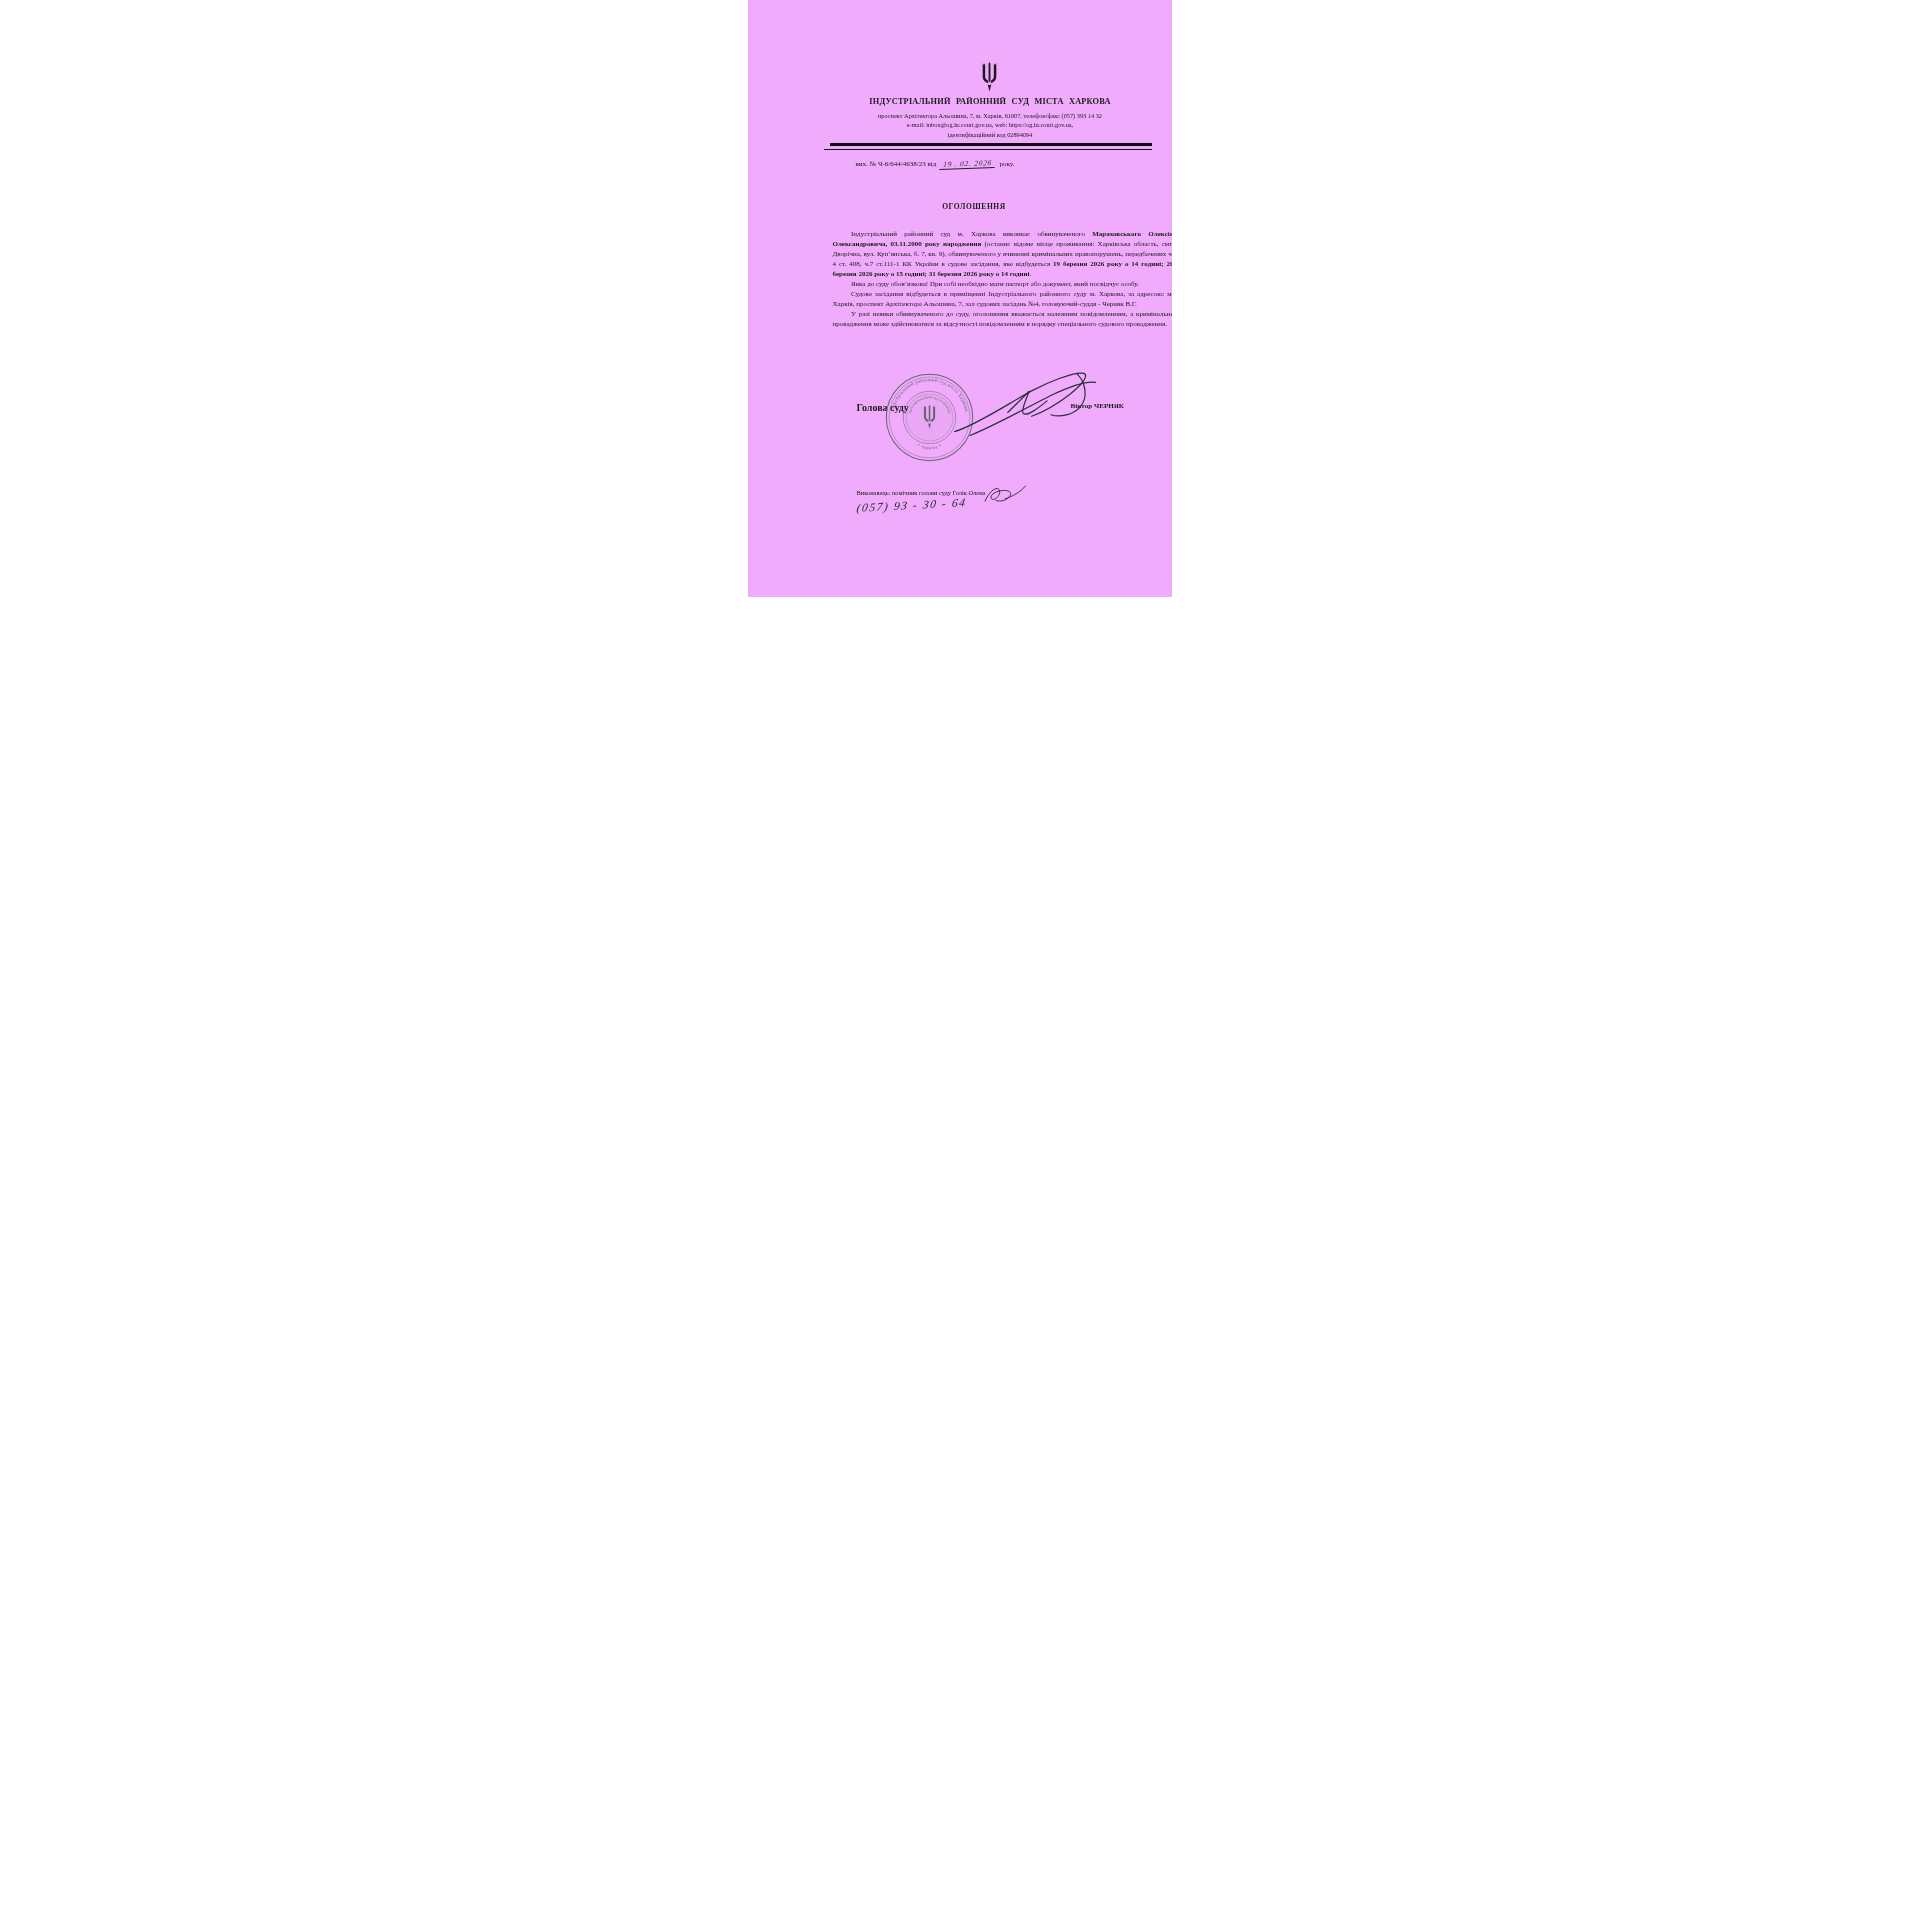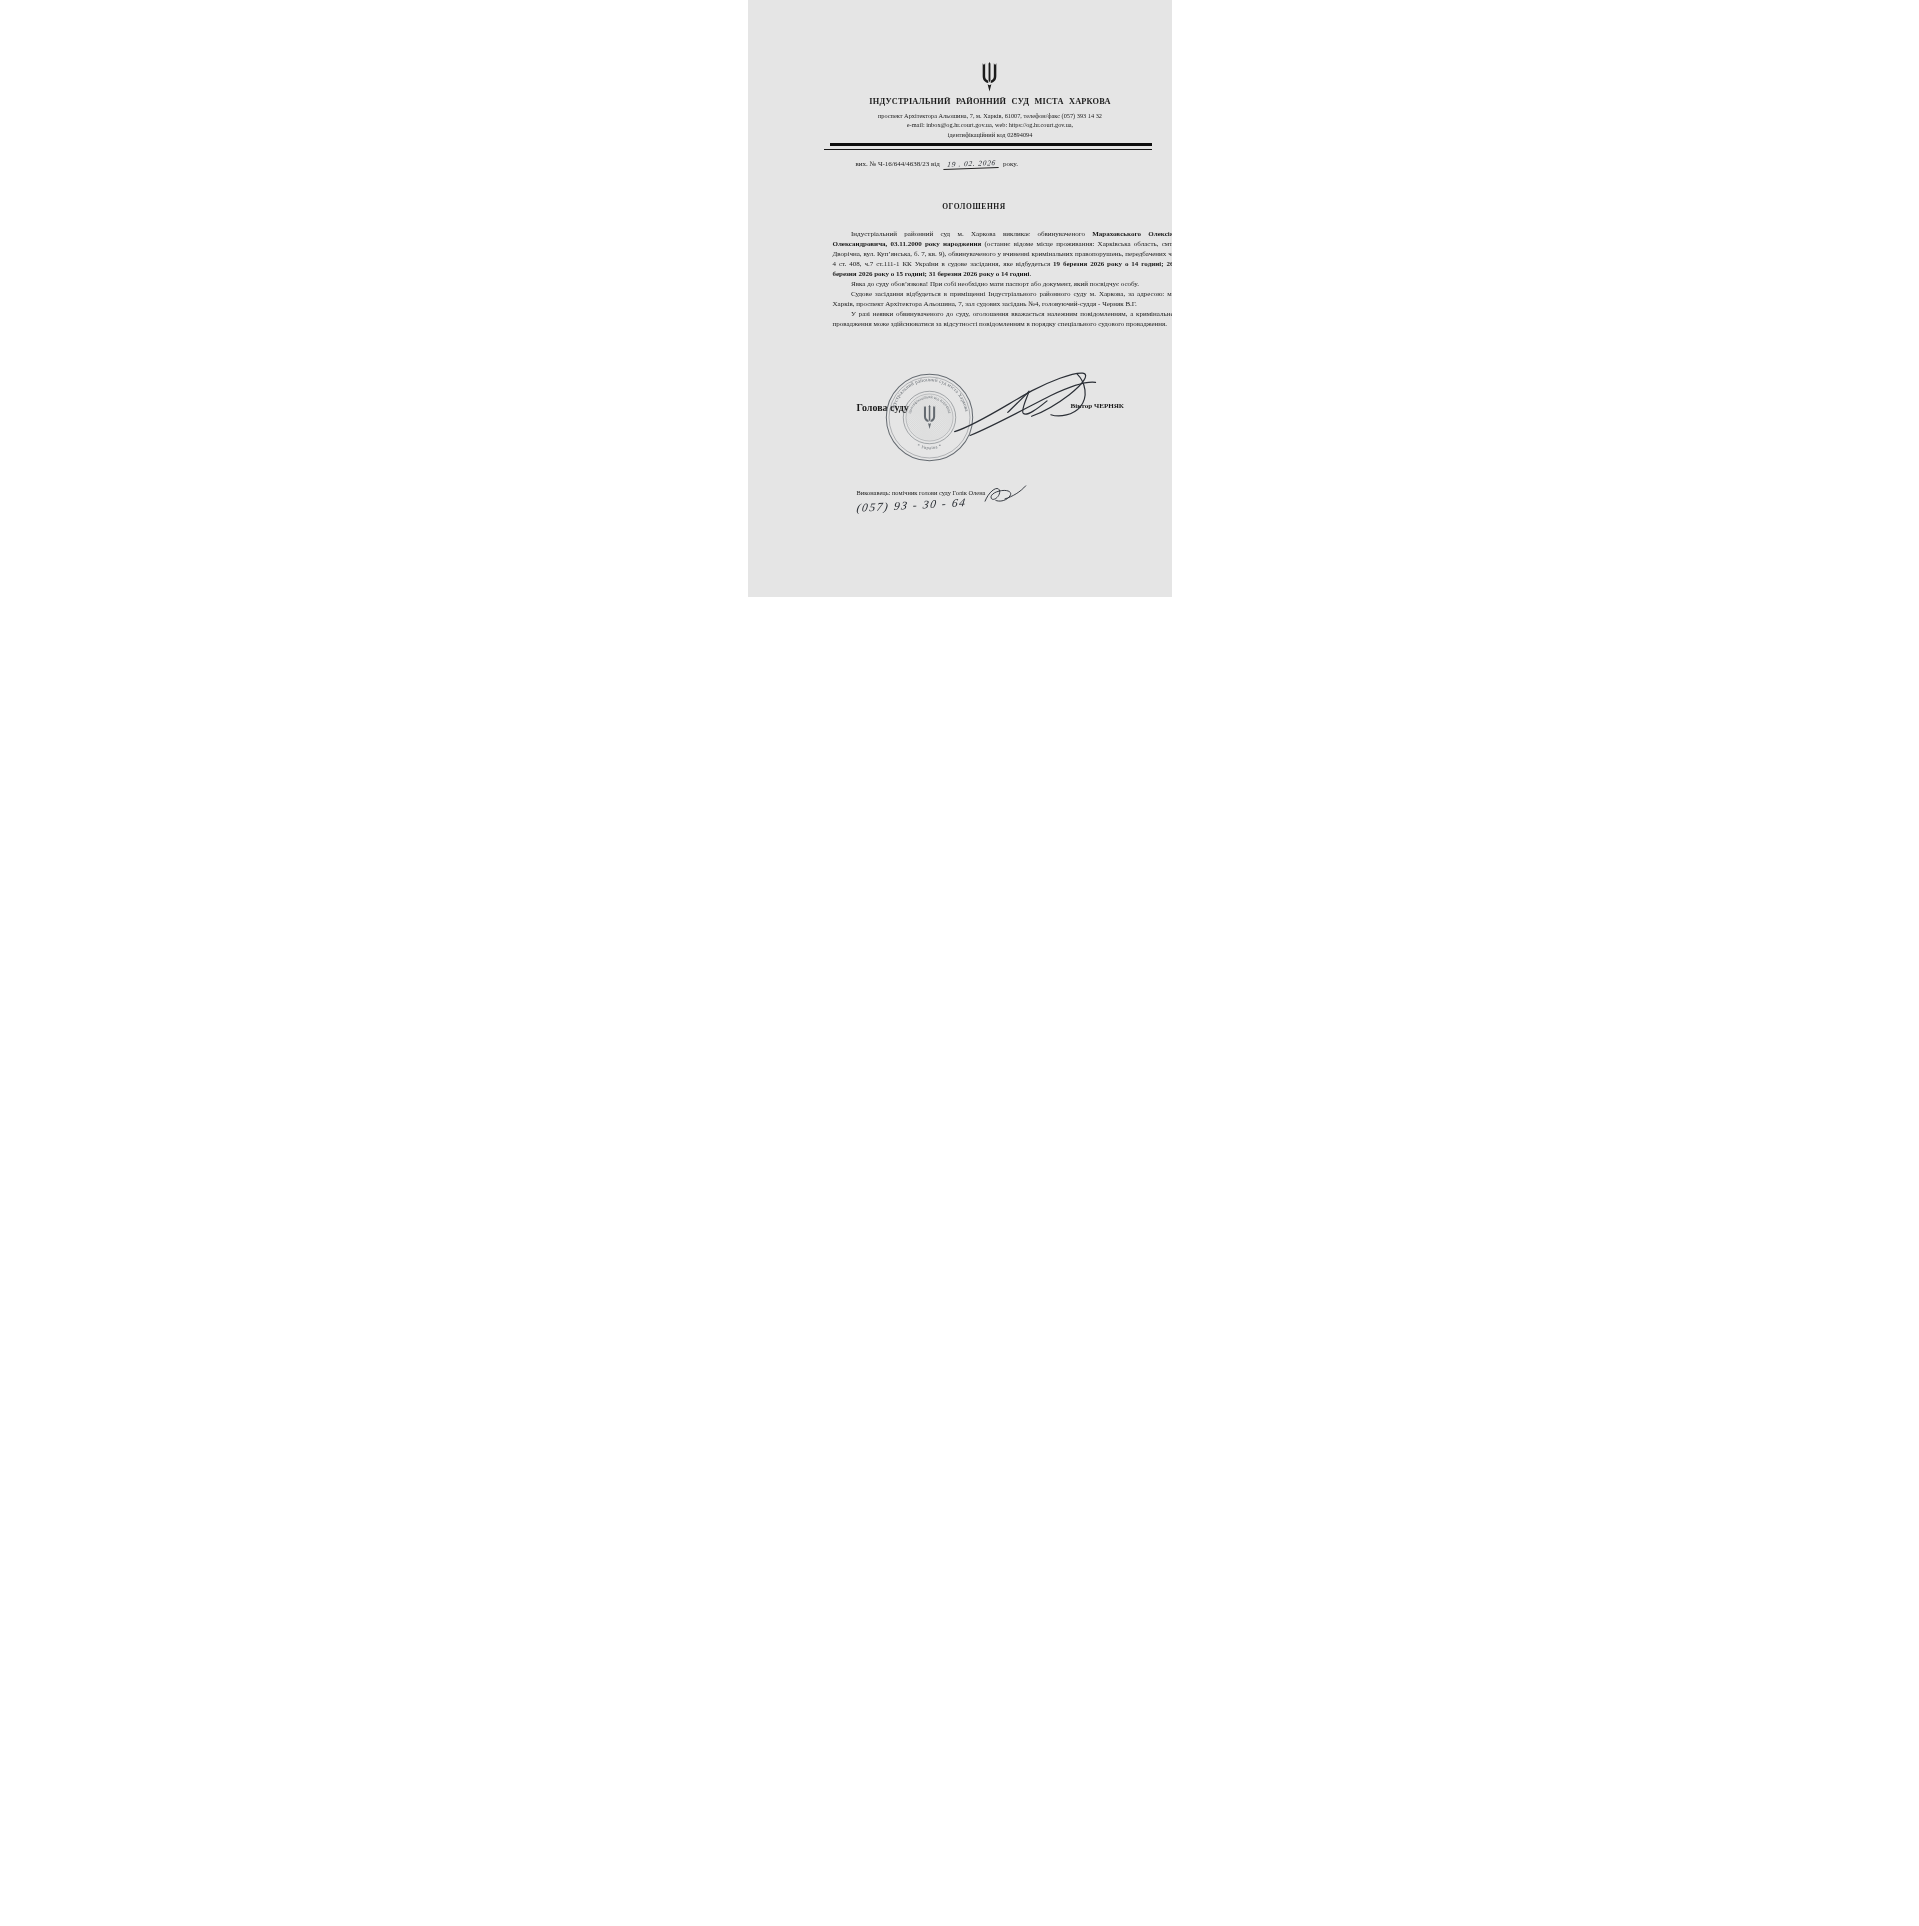--- a/index.html
+++ b/index.html
@@ -1,18 +1,18 @@
 <!DOCTYPE html>
 <html style="font-size:6.2px"><head>
 <meta charset="utf-8">
 <style>
   html,body { margin:0; padding:0; background:#ffffff; }
   .page {
     position:relative; width:424px; height:597px; margin:0 auto;
-    background:#e5e5e5; color:#1b1b1b;
+    background:#f0abfc; color:#1b1b1b;
     font-family:"Liberation Serif","DejaVu Serif",serif;
     overflow:hidden;
   }
   .emblem { position:absolute; left:230px; top:62px; width:23px; height:31px; }
   .emblem svg { width:100%; height:100%; }
   .court-name {
     position:absolute; left:72px; top:97px; width:341px;
     text-align:center; font-weight:700; font-size:8.3px;
     word-spacing:3.1px; letter-spacing:0.2px;
   }
@@ -71,21 +71,21 @@
   <div class="addr">
     <div>проспект Архітектора Альошина, 7, м. Харків, 61007, телефон/факс (057) 393 14 32</div>
     <div>e-mail: inbox@og.hr.court.gov.ua, web: https://og.hr.court.gov.ua,</div>
     <div>ідентифікаційний код 02894094</div>
   </div>
 
   <div class="rule-thick"></div>
   <div class="rule-thin"></div>
 
   <div class="ref-line">
-    <span>вих. № Ч-16/644/4638/23 від</span>
+    <span>вих. № Ч-6/644/4638/23 від</span>
     <span class="hand date-blank">19 . 02. 2026</span>
     <span>року.</span>
   </div>
 
   <div class="title">ОГОЛОШЕННЯ</div>
 
   <div class="body">
     <p><span>Індустріальний районний суд м. Харкова викликає обвинуваченого </span><span style="font-weight: 700;">Мараховського Олексія Олександровича, 03.11.2000 року народження </span><span>(останнє відоме місце проживання: Харківська область, смт. Дворічна, вул. Куп’янська, б. 7, кв. 9), обвинуваченого у вчиненні кримінальних правопорушень, передбачених ч. 4 ст. 408, ч.7 ст.111-1 КК України в судове засідання, яке відбудеться </span><span style="font-weight: 700;">19 березня 2026 року о 14 годині; 26 березня 2026 року о 15 годині; 31 березня 2026 року о 14 годині</span><span>.</span></p>
     <p><span>Явка до суду обов’язкова! При собі необхідно мати паспорт або документ, який посвідчує особу.</span></p>
     <p><span>Судове засідання відбудеться в приміщенні Індустріального районного суду м. Харкова, за адресою: м. Харків, проспект Архітектора Альошина, 7, зал судових засідань №4, головуючий-суддя - Черняк В.Г.</span></p>

